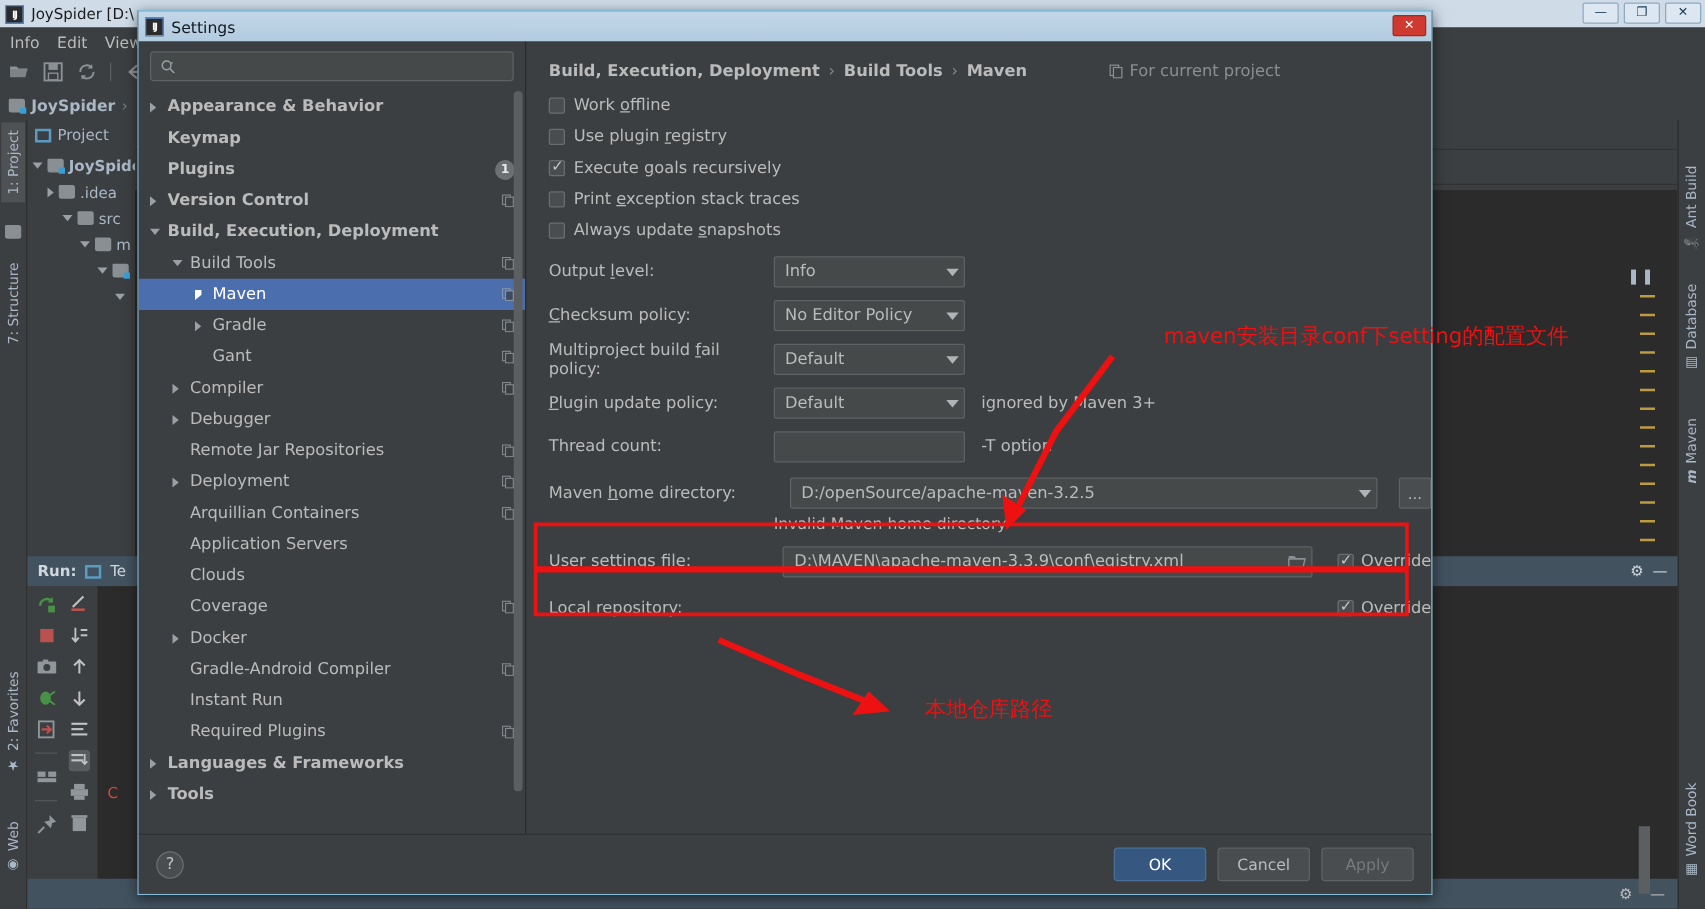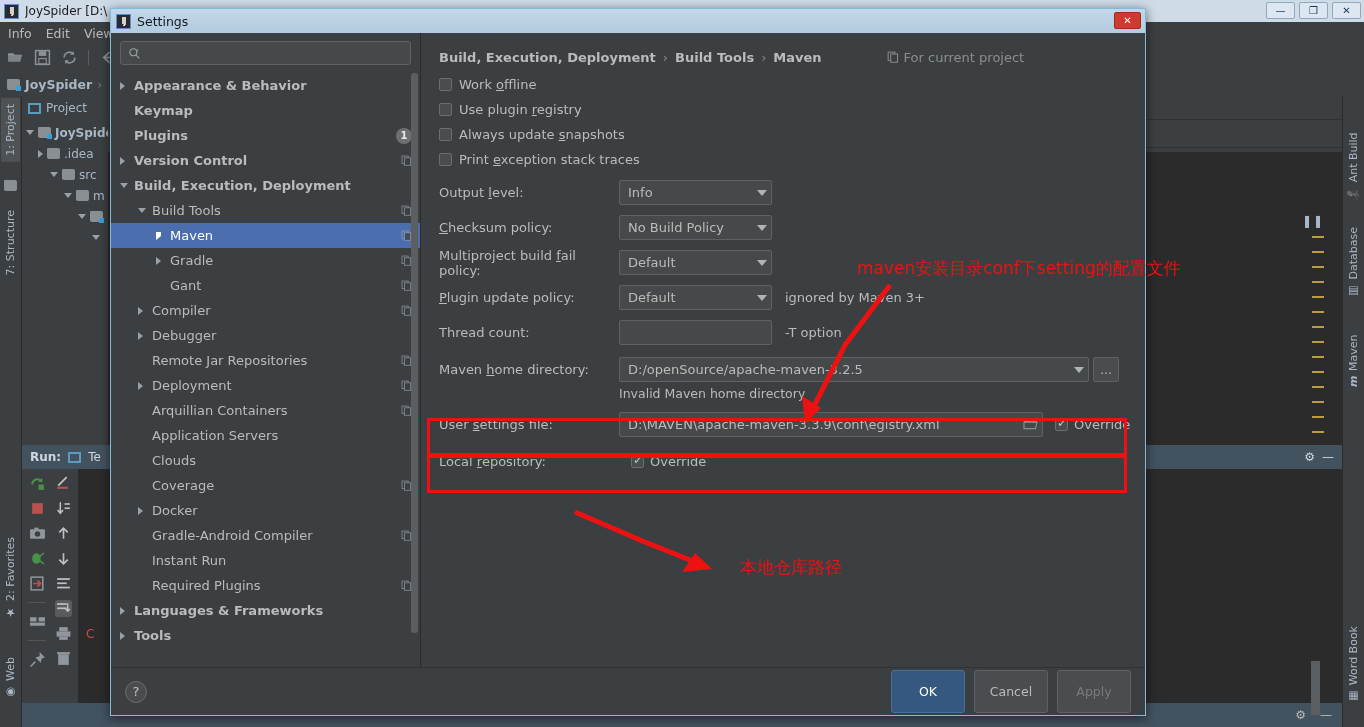--- a/index.html
+++ b/index.html
@@ -221,21 +221,21 @@
   }
   .combo .cval { flex: 1; overflow: hidden; white-space: nowrap; }
   .caret { width: 0; height: 0; border-left: 5px solid transparent; border-right: 5px solid transparent; border-top: 6px solid #b0b4b6; flex: none; }
   .tinput {
     width: 153px; height: 25px; background: #45494a; border: 1px solid #5e6264;
     border-radius: 2px; color: #bbbbbb; font-size: 13px; padding: 0 7px;
     font-family: inherit; outline: none;
   }
   .hint { margin-left: 13px; color: #bbbbbb; font-size: 13px; white-space: nowrap; }
 
-  .pathrow { display: flex; align-items: center; height: 33px; padding-left: 18px; font-size: 13px; }
+  .pathrow { display: flex; align-items: center; height: 33px; padding-left: 18px; font-size: 13px; justify-content: space-between; }
   .pathfield {
     height: 25px; background: #45494a; border: 1px solid #5e6264;
     border-radius: 2px; display: flex; align-items: center; padding: 0 4px 0 8px;
     color: #bbbbbb; font-size: 13px; position: relative;
   }
   .pathfield .pval { flex: 1; overflow: hidden; white-space: nowrap; }
   .browse-btn {
     width: 26px; height: 25px; background: #4a4d4f; border: 1px solid #5e6264;
     border-radius: 2px; margin-left: 4px; color: #bbbbbb; font-size: 12px;
     display: flex; align-items: center; justify-content: center; flex: none;
@@ -254,21 +254,21 @@
     height: 48px; flex: none; display: flex; align-items: center;
     padding: 0 14px; border-top: 1px solid #323232; background: #3c3f41;
   }
   .help-btn {
     width: 22px; height: 22px; border-radius: 50%; border: 1px solid #6a6e70;
     background: #4a4d4f; color: #c0c4c6; font-size: 13px;
     display: flex; align-items: center; justify-content: center;
   }
   .foot-spacer { flex: 1; }
   .btn {
-    height: 43px; min-width: 74px; padding: 0 14px; border-radius: 3px;
+    height: 27px; min-width: 74px; padding: 0 14px; border-radius: 3px;
     border: 1px solid #5e6264; background: #4a4d4f; color: #bbbbbb;
     font-size: 12.5px; margin-left: 9px; font-family: inherit;
     display: flex; align-items: center; justify-content: center;
   }
   .btn.primary { background: #365880; border-color: #4a6f98; color: #ffffff; }
   .btn.disabled { color: #777b7d; }
 </style>
 </head>
 <body>
 
@@ -719,41 +719,45 @@
       <div id="checkbox-list" style="margin-top:4px">
           <div class="cbrow">
             <span class="cb"></span>
             <span>Work <u class="mn">o</u>ffline</span>
           </div>
           <div class="cbrow">
             <span class="cb"></span>
             <span>Use plugin <u class="mn">r</u>egistry</span>
           </div>
           <div class="cbrow">
-            <span class="cb"></span>
-            <span>Always update <u class="mn">s</u>napshots</span>
+            <span class="cb on"></span>
+            <span>Execute <u class="mn">g</u>oals recursively</span>
           </div>
           <div class="cbrow">
             <span class="cb"></span>
             <span>Print <u class="mn">e</u>xception stack traces</span>
+          </div>
+          <div class="cbrow">
+            <span class="cb"></span>
+            <span>Always update <u class="mn">s</u>napshots</span>
           </div>
         </div>
 
       <div id="field-list" style="margin-top:3px">
           <div class="frow">
             <span class="flabel">Output <u class="mn">l</u>evel:</span>
             <div class="combo">
               <span class="cval">Info</span>
               <span class="caret"></span>
             </div>
           </div>
           <div class="frow">
             <span class="flabel"><u class="mn">C</u>hecksum policy:</span>
             <div class="combo">
-              <span class="cval">No Build Policy</span>
+              <span class="cval">No Editor Policy</span>
               <span class="caret"></span>
             </div>
           </div>
           <div class="frow">
             <span class="flabel">Multiproject build <u class="mn">f</u>ail policy:</span>
             <div class="combo">
               <span class="cval">Default</span>
               <span class="caret"></span>
             </div>
           </div>
@@ -813,21 +817,21 @@
     <div class="foot-spacer"></div>
     <button class="btn primary">OK</button>
     <button class="btn">Cancel</button>
     <button class="btn disabled">Apply</button>
   </div>
 </div>
 
 <div class="redbox" style="left:427px;top:418px;width:700px;height:38px;"></div>
 <div class="redbox" style="left:427px;top:455px;width:700px;height:38px;"></div>
 
-<div class="annot" style="left:857px;top:257px;">maven安装目录conf下setting的配置文件</div>
+<div class="annot" style="left:931px;top:257px;">maven安装目录conf下setting的配置文件</div>
 <div class="annot" style="left:740px;top:556px;">本地仓库路径</div>
 
 <svg class="arrow-svg" style="left:0;top:0;width:1364px;height:727px;">
   <g>
     <path d="M890 285 L845 345 L812 410" stroke="#ee1111" stroke-width="5" fill="none"></path>
     <path d="M805 424 L802 396 L821 408 Z" fill="#ee1111"></path>
   </g>
   <g>
     <path d="M575 512 L640 540 L695 562" stroke="#ee1111" stroke-width="5" fill="none"></path>
     <path d="M712 569 L682 572 L695 553 Z" fill="#ee1111"></path>

